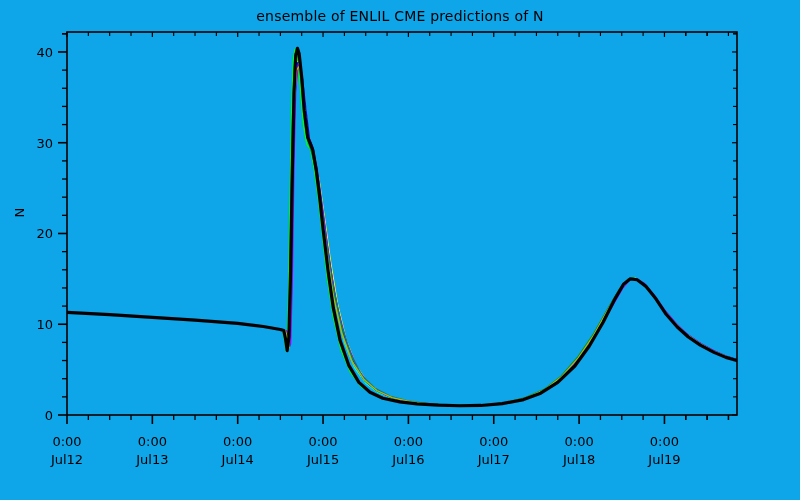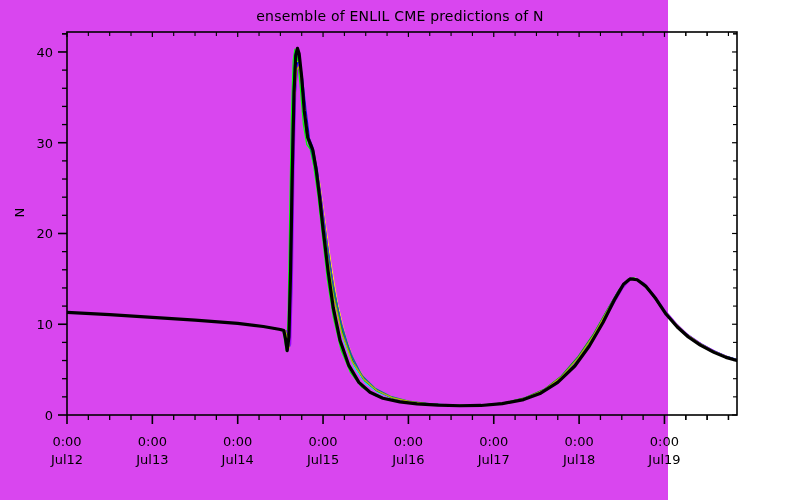--- a/index.html
+++ b/index.html
@@ -12,23 +12,23 @@
     height: 500px;
     overflow: hidden;
     font-family: "DejaVu Sans", sans-serif;
     color: #000000;
     position: relative;
   }
   #figure {
     position: absolute;
     left: 0;
     top: 0;
-    width: 668px;
+    width: 800px;
     height: 500px;
-    background: #d946ef;
+    background: #0ea5e9;
   }
   #plot-title {
     position: absolute;
     left: 0;
     top: 8px;
     width: 800px;
     text-align: center;
     font-size: 14px;
     letter-spacing: 0.2px;
     color: #000000;

